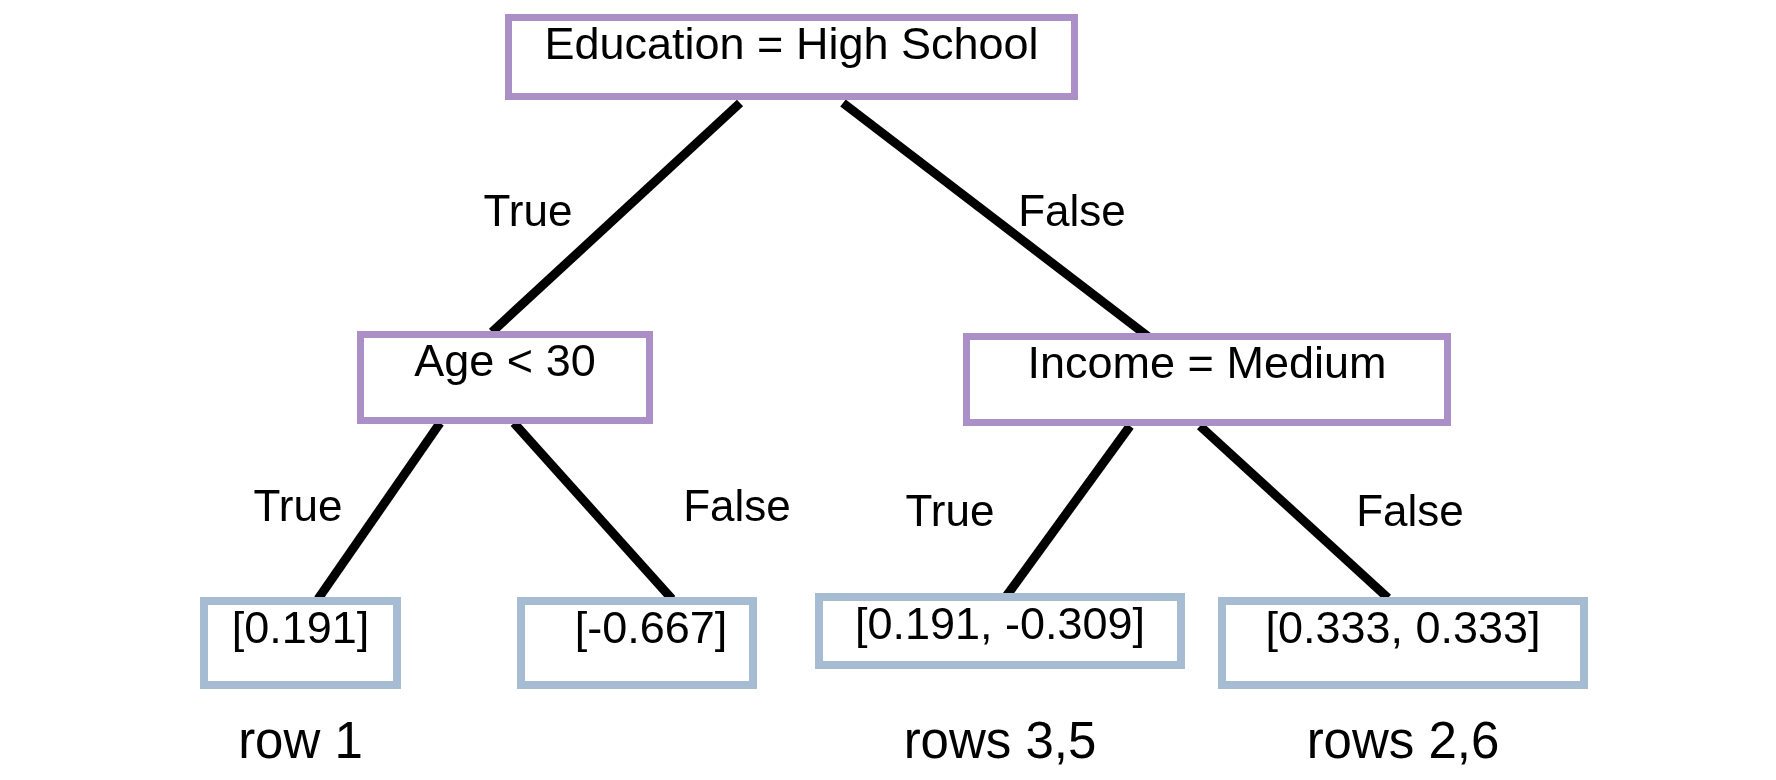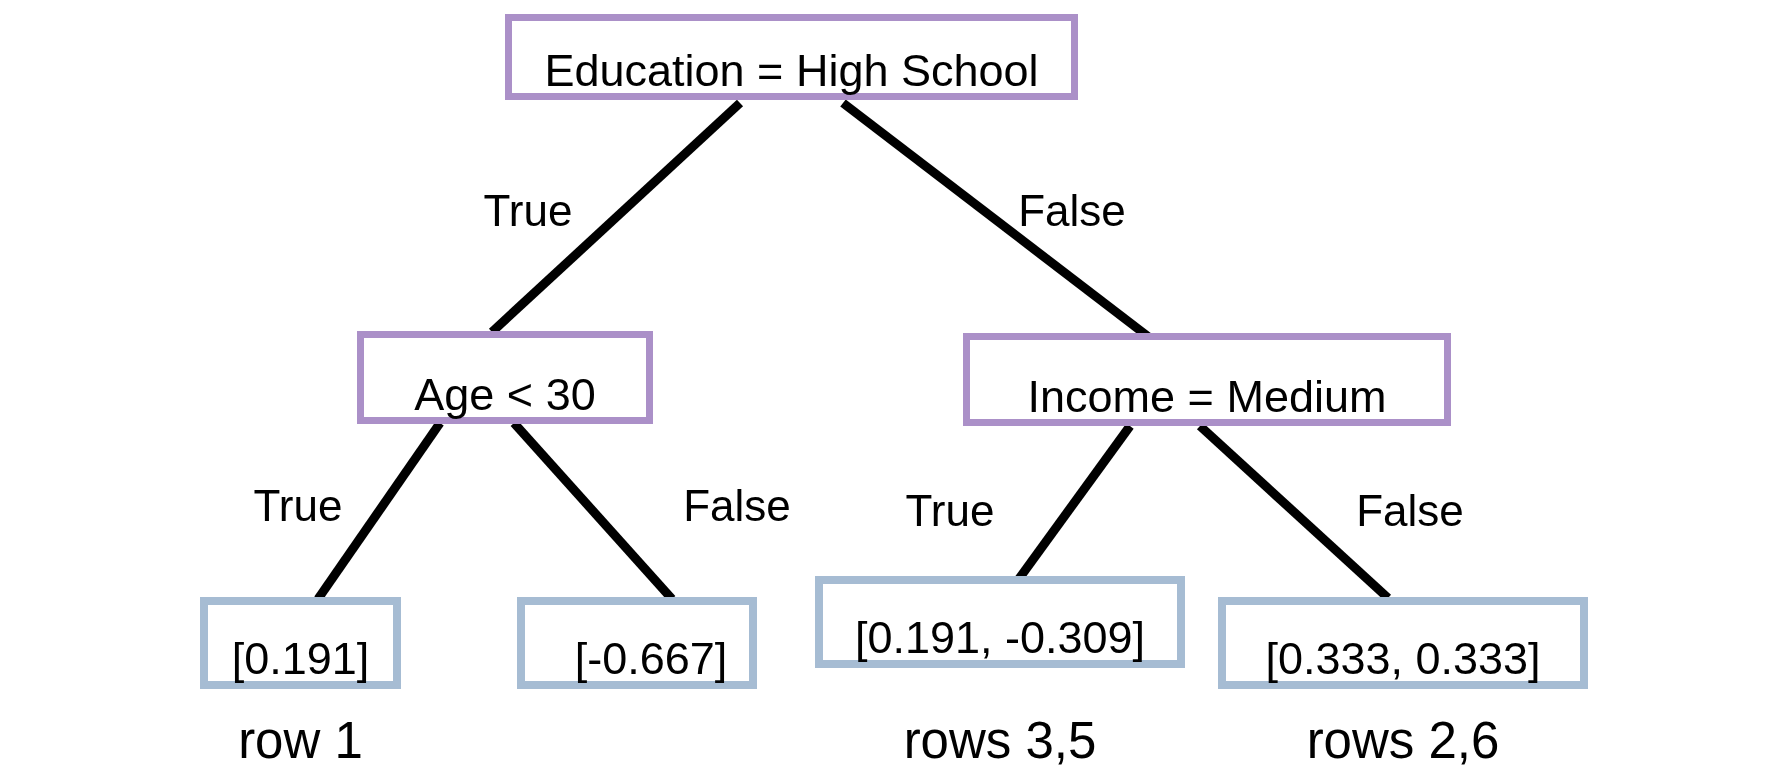--- a/index.html
+++ b/index.html
@@ -30,21 +30,21 @@
     height: 780px;
   }
   .edges line {
     stroke: var(--edge-line);
     stroke-width: 9;
   }
   .node {
     position: absolute;
     background: #ffffff;
     display: flex;
-    align-items: flex-end;
+    align-items: flex-start;
     justify-content: center;
     font-size: 45px;
     line-height: 1;
     white-space: nowrap;
     color: var(--text);
   }
   .node.decision { border: 7px solid var(--decision-node-border); }
   .node.leaf     { border: 8px solid var(--leaf-node-border); }
   .edge-label {
     position: absolute;
@@ -90,21 +90,21 @@
   </div>
 
   <div class="node leaf" style="left:200px; top:597px; width:201px; height:92px;">
     <span>[0.191]</span>
   </div>
 
   <div class="node leaf" style="left:517px; top:597px; width:240px; height:92px;padding-left:28px;">
     <span>[-0.667]</span>
   </div>
 
-  <div class="node leaf" style="left:815px; top:576px; width:370px; height:92px;">
+  <div class="node leaf" style="left:815px; top:593px; width:370px; height:76px;">
     <span>[0.191, -0.309]</span>
   </div>
 
   <div class="node leaf" style="left:1218px; top:597px; width:370px; height:92px;">
     <span>[0.333, 0.333]</span>
   </div>
 
   <div class="edge-label" style="left:528px; top:211px;">True</div>
   <div class="edge-label" style="left:1072px; top:211px;">False</div>
   <div class="edge-label" style="left:298px; top:506px;">True</div>

